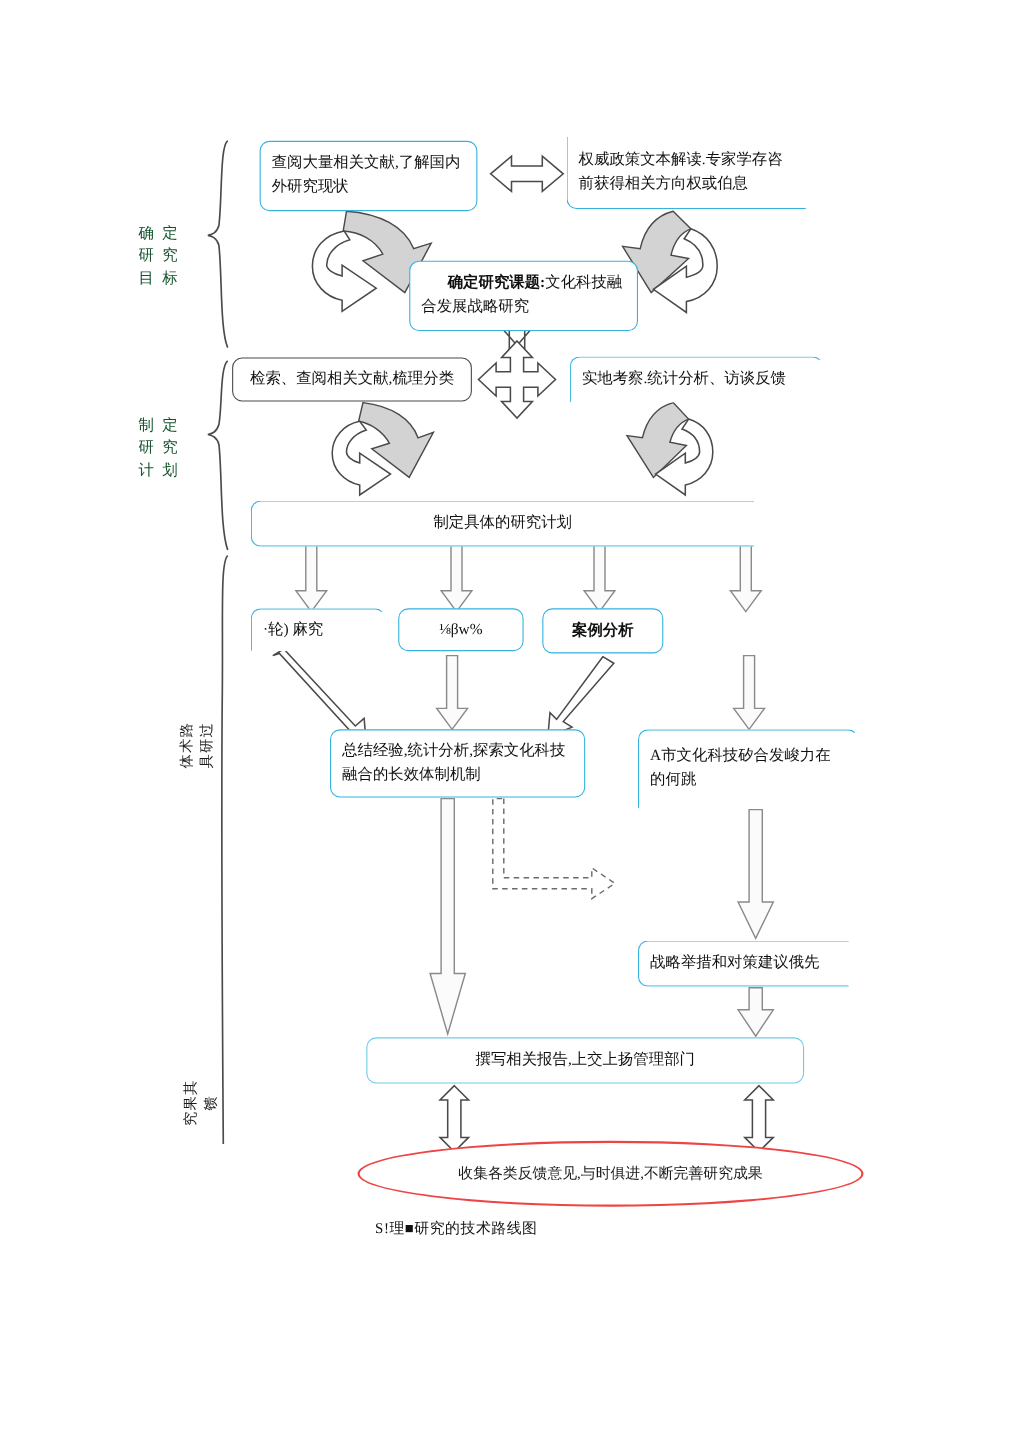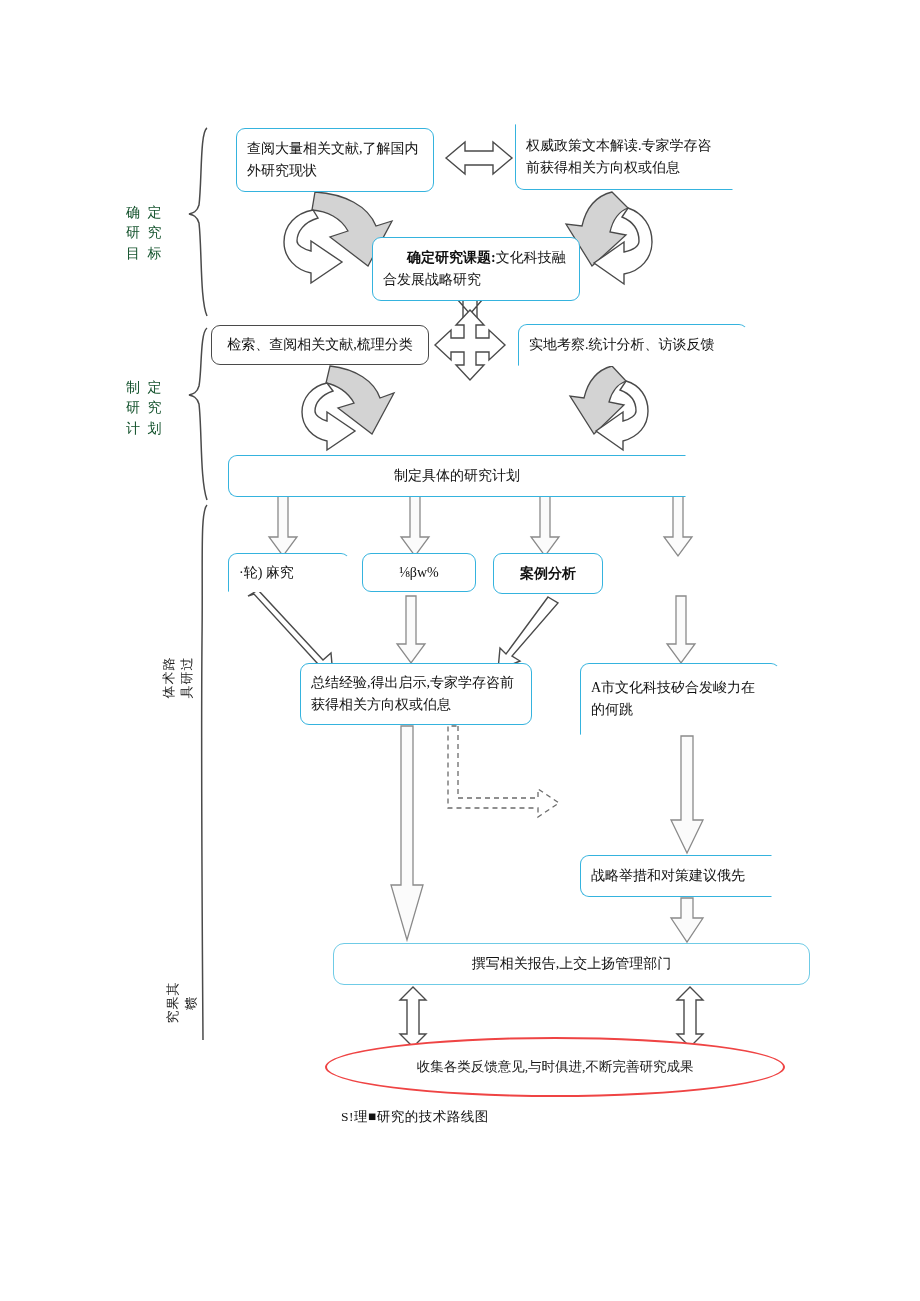--- a/index.html
+++ b/index.html
@@ -68,22 +68,22 @@
   #n-b4 { left: 620px; top: 553px; width: 148px; height: 40px;
           border-bottom-color: transparent; border-right-color: transparent;
           border-radius: 9px 9px 0 0; }
 
   #n-sum   { left: 300px; top: 663px; width: 232px; height: 62px; }
   #n-acity { left: 580px; top: 663px; width: 200px; height: 72px;
              border-bottom-color: transparent; border-right-color: transparent;
              border-radius: 9px 9px 0 0; }
   #n-strat { left: 580px; top: 855px; width: 192px; height: 42px;
              border-right-color: transparent; border-radius: 9px 0 0 9px; }
-  #n-report{ left: 333px; top: 943px; width: 477px; height: 42px;
-             border-color: #6fcbe6; border-radius: 11px; }
+  #n-report{ left: 333px; top: 943px; width: 398px; height: 42px;
+             border-color: #6fcbe6; }
 
   .ellipse {
     position: absolute;
     left: 325px; top: 1037px;
     width: 460px; height: 60px;
     border: 2px solid #ef4444;
     border-radius: 50%;
     background: #ffffff;
     display: flex;
     align-items: center;
@@ -323,21 +323,21 @@
     <span class="txt">·轮) 麻究</span>
   </div>
   <div class="node center" id="n-b2">
     <span class="txt">⅛βw%</span>
   </div>
   <div class="node center" id="n-b3">
     <span class="txt" style="font-weight:bold">案例分析</span>
   </div>
 
   <div class="node" id="n-sum">
-    <span class="txt">总结经验,得出启示,专家学存咨前获得相关方向权或伯息</span>
+    <span class="txt">总结经验,统计分析,探索文化科技融合的长效体制机制</span>
   </div>
 
   <div class="node" id="n-acity">
     <span class="txt">A市文化科技矽合发峻力在的何跳</span>
   </div>
 
   <div class="node" id="n-strat">
     <span class="txt">战略举措和对策建议俄先</span>
   </div>
 

